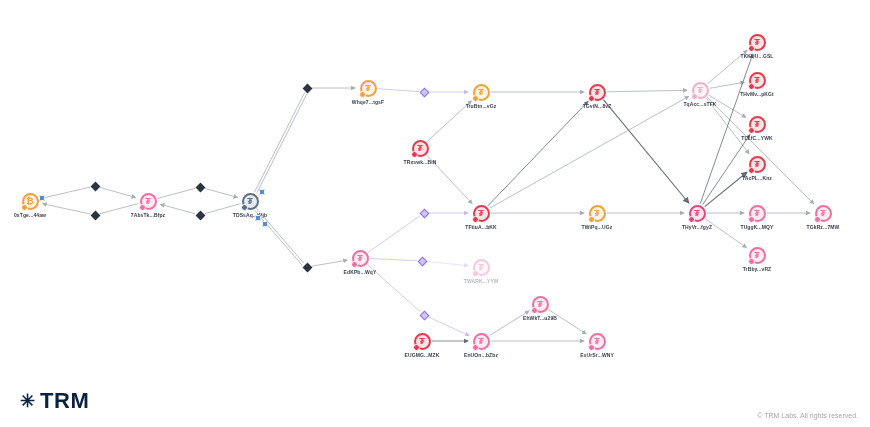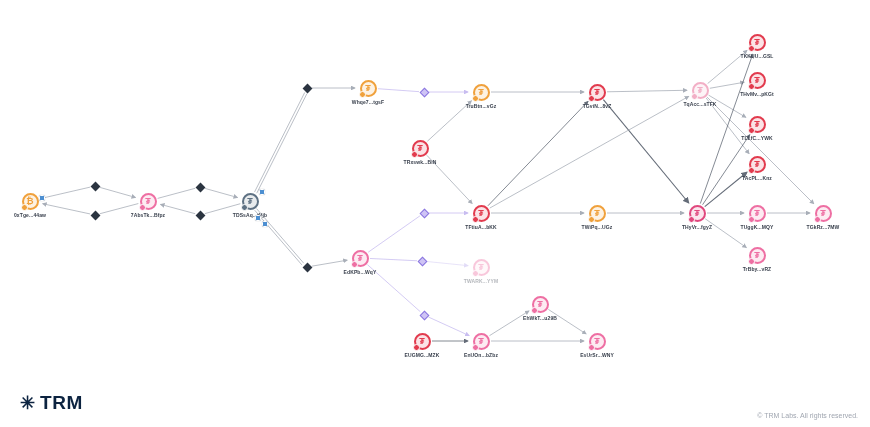--- a/index.html
+++ b/index.html
@@ -23,21 +23,21 @@
     position:absolute; transform:translateX(-50%);
     font-size:5px; font-weight:600; color:#39404d; white-space:nowrap; letter-spacing:.1px;
   }
   .diamond { position:absolute; width:7px; height:7px; transform:rotate(45deg); }
   .badge {
     position:absolute; width:6px; height:6px; border-radius:1.5px;
     background:#4d8fd1; border:1px solid #fff; box-shadow:0 0 1px rgba(0,0,0,.35);
   }
   .logo { position:absolute; left:20px; bottom:13px; display:flex; align-items:center; gap:5px; color:#0c2340; }
   .logo-mark { font-size:18px; line-height:1; font-weight:bold; }
-  .logo-text { font-size:19px; font-weight:800; letter-spacing:.5px; }
+  .logo-text { font-size:22px; font-weight:800; letter-spacing:.5px; }
   .copyright { position:absolute; right:12px; bottom:8px; font-size:7px; color:#a0a6b0; }
 </style>
 </head>
 <body>
 
 <div class="canvas">
   <svg id="edges" viewBox="0 0 870 427">
       <defs>
         <marker id="m9AA1AC" markerWidth="6" markerHeight="6" refX="5" refY="3" orient="auto">
           <path d="M0,0 L6,3 L0,6 Z" fill="#9AA1AC"></path>

